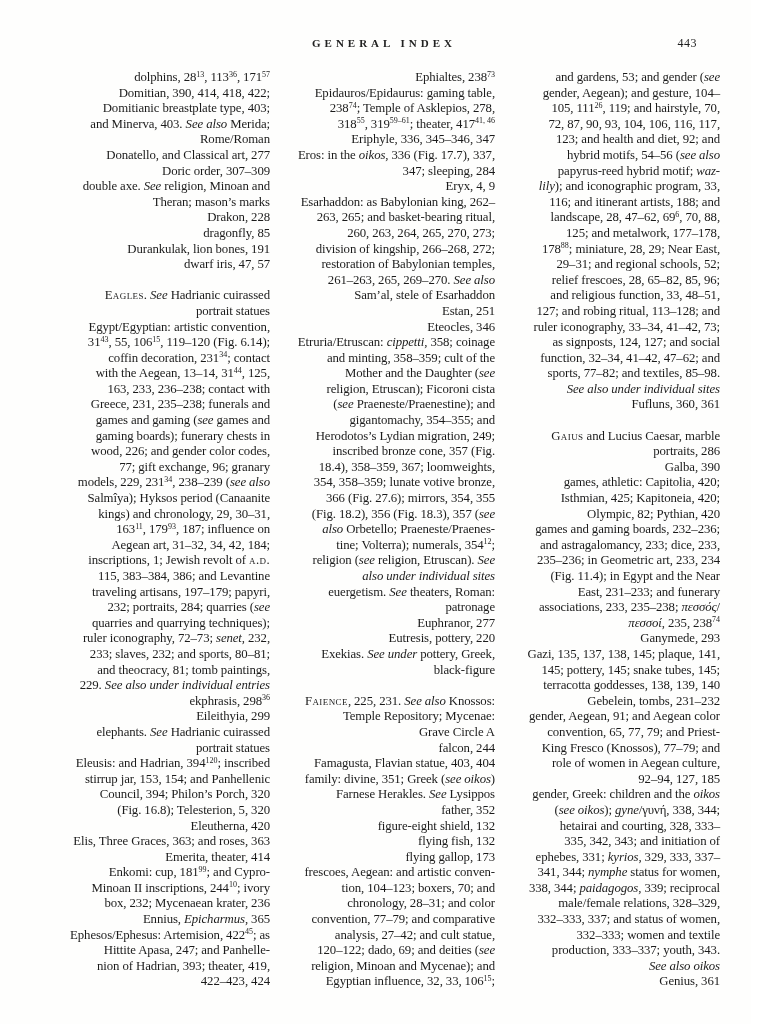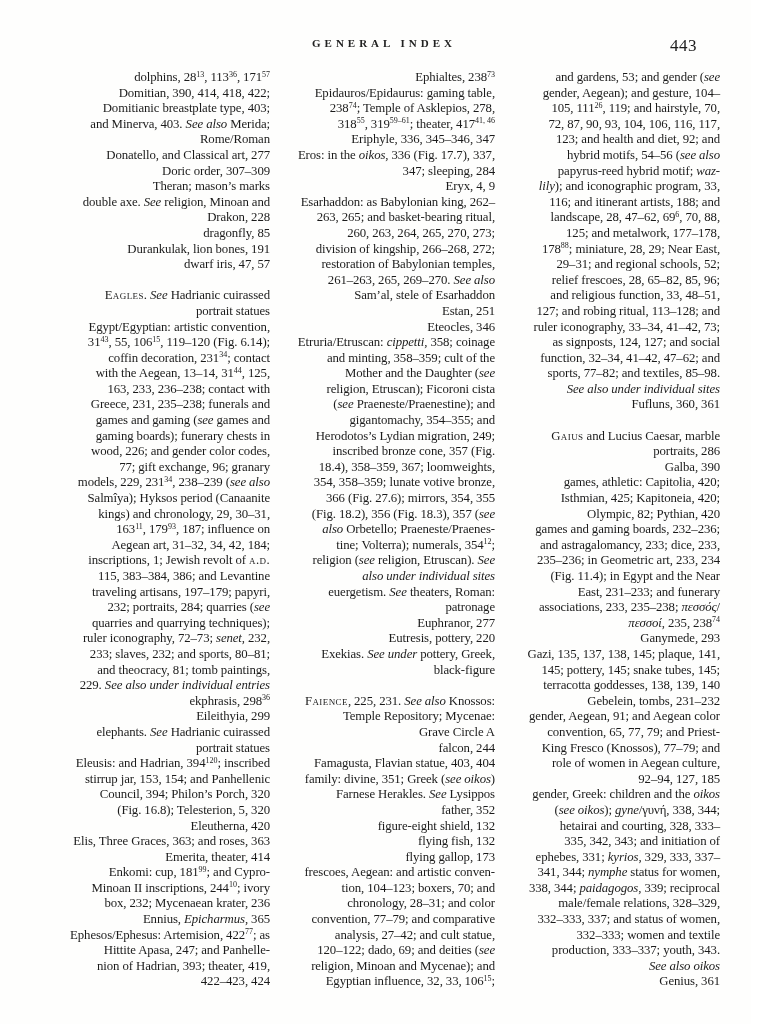--- a/index.html
+++ b/index.html
@@ -27,21 +27,21 @@
     text-align: center;
     font-size: 11px;
     font-weight: bold;
     letter-spacing: 4px;
     color: #222;
   }
   .page-number {
     position: absolute;
     right: 14px;
     top: -1px;
-    font-size: 17px;
+    font-size: 12px;
     letter-spacing: 0.5px;
   }
   .columns {
     position: absolute;
     top: 70px;
     left: 57px;
     display: flex;
     gap: 12px;
     text-align: right;
   }
@@ -86,22 +86,22 @@
   </div>
   <div class="columns">
     <div class="col" id="col-0">
         <div class="line">dolphins, 28<sup>13</sup>, 113<sup>36</sup>, 171<sup>57</sup></div>
         <div class="line">Domitian, 390, 414, 418, 422;</div>
         <div class="line indent">Domitianic breastplate type, 403;</div>
         <div class="line indent">and Minerva, 403. <i>See also</i> Merida;</div>
         <div class="line indent">Rome/Roman</div>
         <div class="line">Donatello, and Classical art, 277</div>
         <div class="line">Doric order, 307–309</div>
+        <div class="line">double axe. <i>See</i> religion, Minoan and</div>
         <div class="line indent">Theran; mason’s marks</div>
-        <div class="line">double axe. <i>See</i> religion, Minoan and</div>
         <div class="line">Drakon, 228</div>
         <div class="line">dragonfly, 85</div>
         <div class="line">Durankulak, lion bones, 191</div>
         <div class="line">dwarf iris, 47, 57</div>
         <div class="gap"></div>
         <div class="line"><span class="sc">Eagles</span>. <i>See</i> Hadrianic cuirassed</div>
         <div class="line indent">portrait statues</div>
         <div class="line">Egypt/Egyptian: artistic convention,</div>
         <div class="line indent">31<sup>43</sup>, 55, 106<sup>15</sup>, 119–120 (Fig. 6.14);</div>
         <div class="line indent">coffin decoration, 231<sup>34</sup>; contact</div>
@@ -134,21 +134,21 @@
         <div class="line indent">stirrup jar, 153, 154; and Panhellenic</div>
         <div class="line indent">Council, 394; Philon’s Porch, 320</div>
         <div class="line indent">(Fig. 16.8); Telesterion, 5, 320</div>
         <div class="line">Eleutherna, 420</div>
         <div class="line">Elis, Three Graces, 363; and roses, 363</div>
         <div class="line">Emerita, theater, 414</div>
         <div class="line">Enkomi: cup, 181<sup>99</sup>; and Cypro-</div>
         <div class="line indent">Minoan II inscriptions, 244<sup>10</sup>; ivory</div>
         <div class="line indent">box, 232; Mycenaean krater, 236</div>
         <div class="line">Ennius, <i>Epicharmus</i>, 365</div>
-        <div class="line">Ephesos/Ephesus: Artemision, 422<sup>77</sup>; as</div>
+        <div class="line">Ephesos/Ephesus: Artemision, 422<sup>45</sup>; as</div>
         <div class="line indent">Hittite Apasa, 247; and Panhelle-</div>
         <div class="line indent">nion of Hadrian, 393; theater, 419,</div>
         <div class="line indent">422–423, 424</div>
       </div>
     <div class="col" id="col-1">
         <div class="line">Ephialtes, 238<sup>73</sup></div>
         <div class="line">Epidauros/Epidaurus: gaming table,</div>
         <div class="line indent">238<sup>74</sup>; Temple of Asklepios, 278,</div>
         <div class="line indent">318<sup>55</sup>, 319<sup>59–61</sup>; theater, 417<sup>41, 46</sup></div>
         <div class="line">Eriphyle, 336, 345–346, 347</div>

